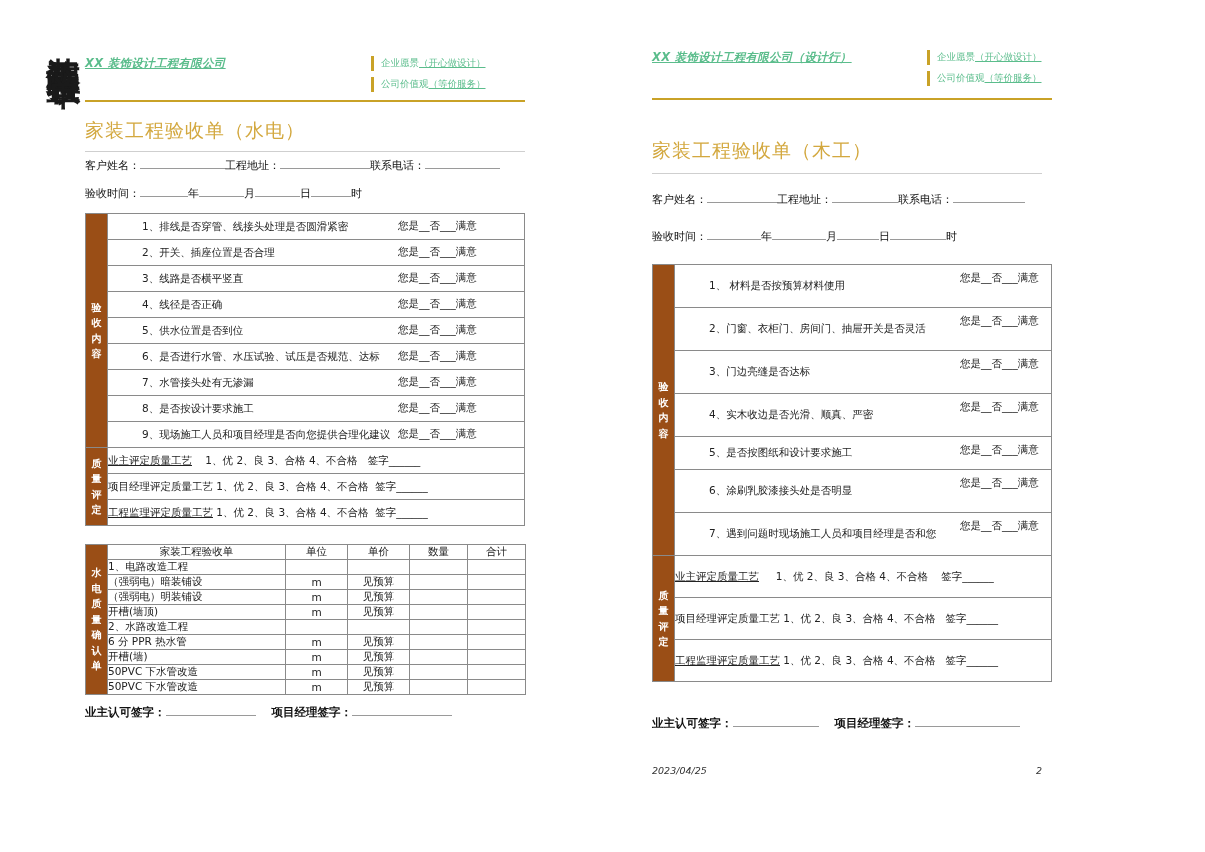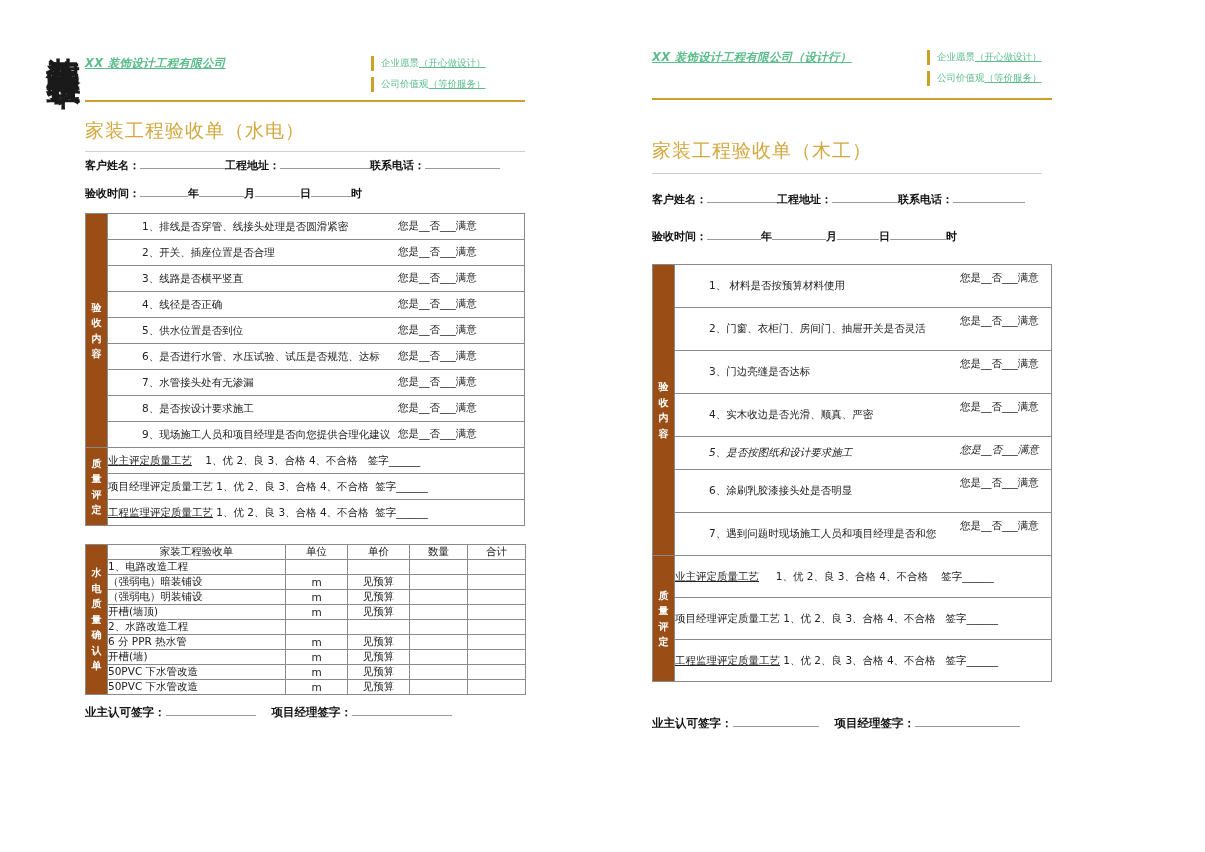--- a/index.html
+++ b/index.html
@@ -49,21 +49,21 @@
   .head-rule { height: 2px; background: #c9a227; }
 
   
   .doc-title {
     text-align: left; color: #d3a83f;
     font-size: 19px; letter-spacing: 1px; white-space: nowrap;
   }
   .title-rule { height: 1px; background: #cfcfcf; }
 
   
-  .field-line { font-size: 11px; font-weight: 700; color: #111; white-space: nowrap; }
+  .field-line { font-size: 11px; font-weight: 400; color: #111; white-space: nowrap; }
   .blank { display: inline-block; border-bottom: 1px solid #9a9a9a; vertical-align: baseline; }
 
   
   table.grid { border-collapse: collapse; width: 100%; table-layout: fixed; }
   table.grid td { border: 1px solid #8a8a8a; padding: 0; }
   .sidelabel {
     background: #9a4e16; color: #ffffff;
     font-size: 10px; font-weight: 700;
     text-align: center; vertical-align: middle;
     line-height: 1.55; width: 22px;
@@ -326,21 +326,21 @@
       <tr>
             <td class="qcell" style="height:43px;"><span class="qtext">2、门窗、衣柜门、房间门、抽屉开关是否灵活</span><span class="qans" style="left:285px; top:6px;">您是__否___满意</span></td>
           </tr>
       <tr>
             <td class="qcell" style="height:43px;"><span class="qtext">3、门边亮缝是否达标</span><span class="qans" style="left:285px; top:6px;">您是__否___满意</span></td>
           </tr>
       <tr>
             <td class="qcell" style="height:43px;"><span class="qtext">4、实木收边是否光滑、顺真、严密</span><span class="qans" style="left:285px; top:6px;">您是__否___满意</span></td>
           </tr>
       <tr>
-            <td class="qcell" style="height:33px;font-style:italic;"><span class="qtext">5、是否按图纸和设计要求施工</span><span class="qans" style="left:285px; top:6px;">您是__否___满意</span></td>
+            <td class="qcell" style="height:33px;"><span class="qtext">5、是否按图纸和设计要求施工</span><span class="qans" style="left:285px; top:6px;">您是__否___满意</span></td>
           </tr>
       <tr>
             <td class="qcell" style="height:43px;"><span class="qtext">6、涂刷乳胶漆接头处是否明显</span><span class="qans" style="left:285px; top:6px;">您是__否___满意</span></td>
           </tr>
       <tr>
             <td class="qcell" style="height:43px;"><span class="qtext">7、遇到问题时现场施工人员和项目经理是否和您</span><span class="qans" style="left:285px; top:6px;">您是__否___满意</span></td>
           </tr>
 
       <tr>
         <td class="sidelabel" rowspan="3">
@@ -359,15 +359,19 @@
       <tr>
             <td class="rate-cell" style="height:42px;"><span class="ul">工程监理评定质量工艺</span>&nbsp;<span>1、优 2、良 3、合格 4、不合格</span>&nbsp;&nbsp;&nbsp;<span>签字______</span></td>
           </tr>
     </tbody>
       </table>
 
     <div class="sig-row" style="margin-top:34px;">
       <span>业主认可签字：</span><span class="blank" style="width:86px"></span>&nbsp;&nbsp;&nbsp;&nbsp;<span>项目经理签字：</span><span class="blank" style="width:105px"></span>
     </div>
 
+    <div class="foot" style="margin-top:34px; width:390px;">
+      <span>2023/04/25</span>
+      <span>2</span>
+    </div>
   </div>
 
 </div>
 
 </body></html>

